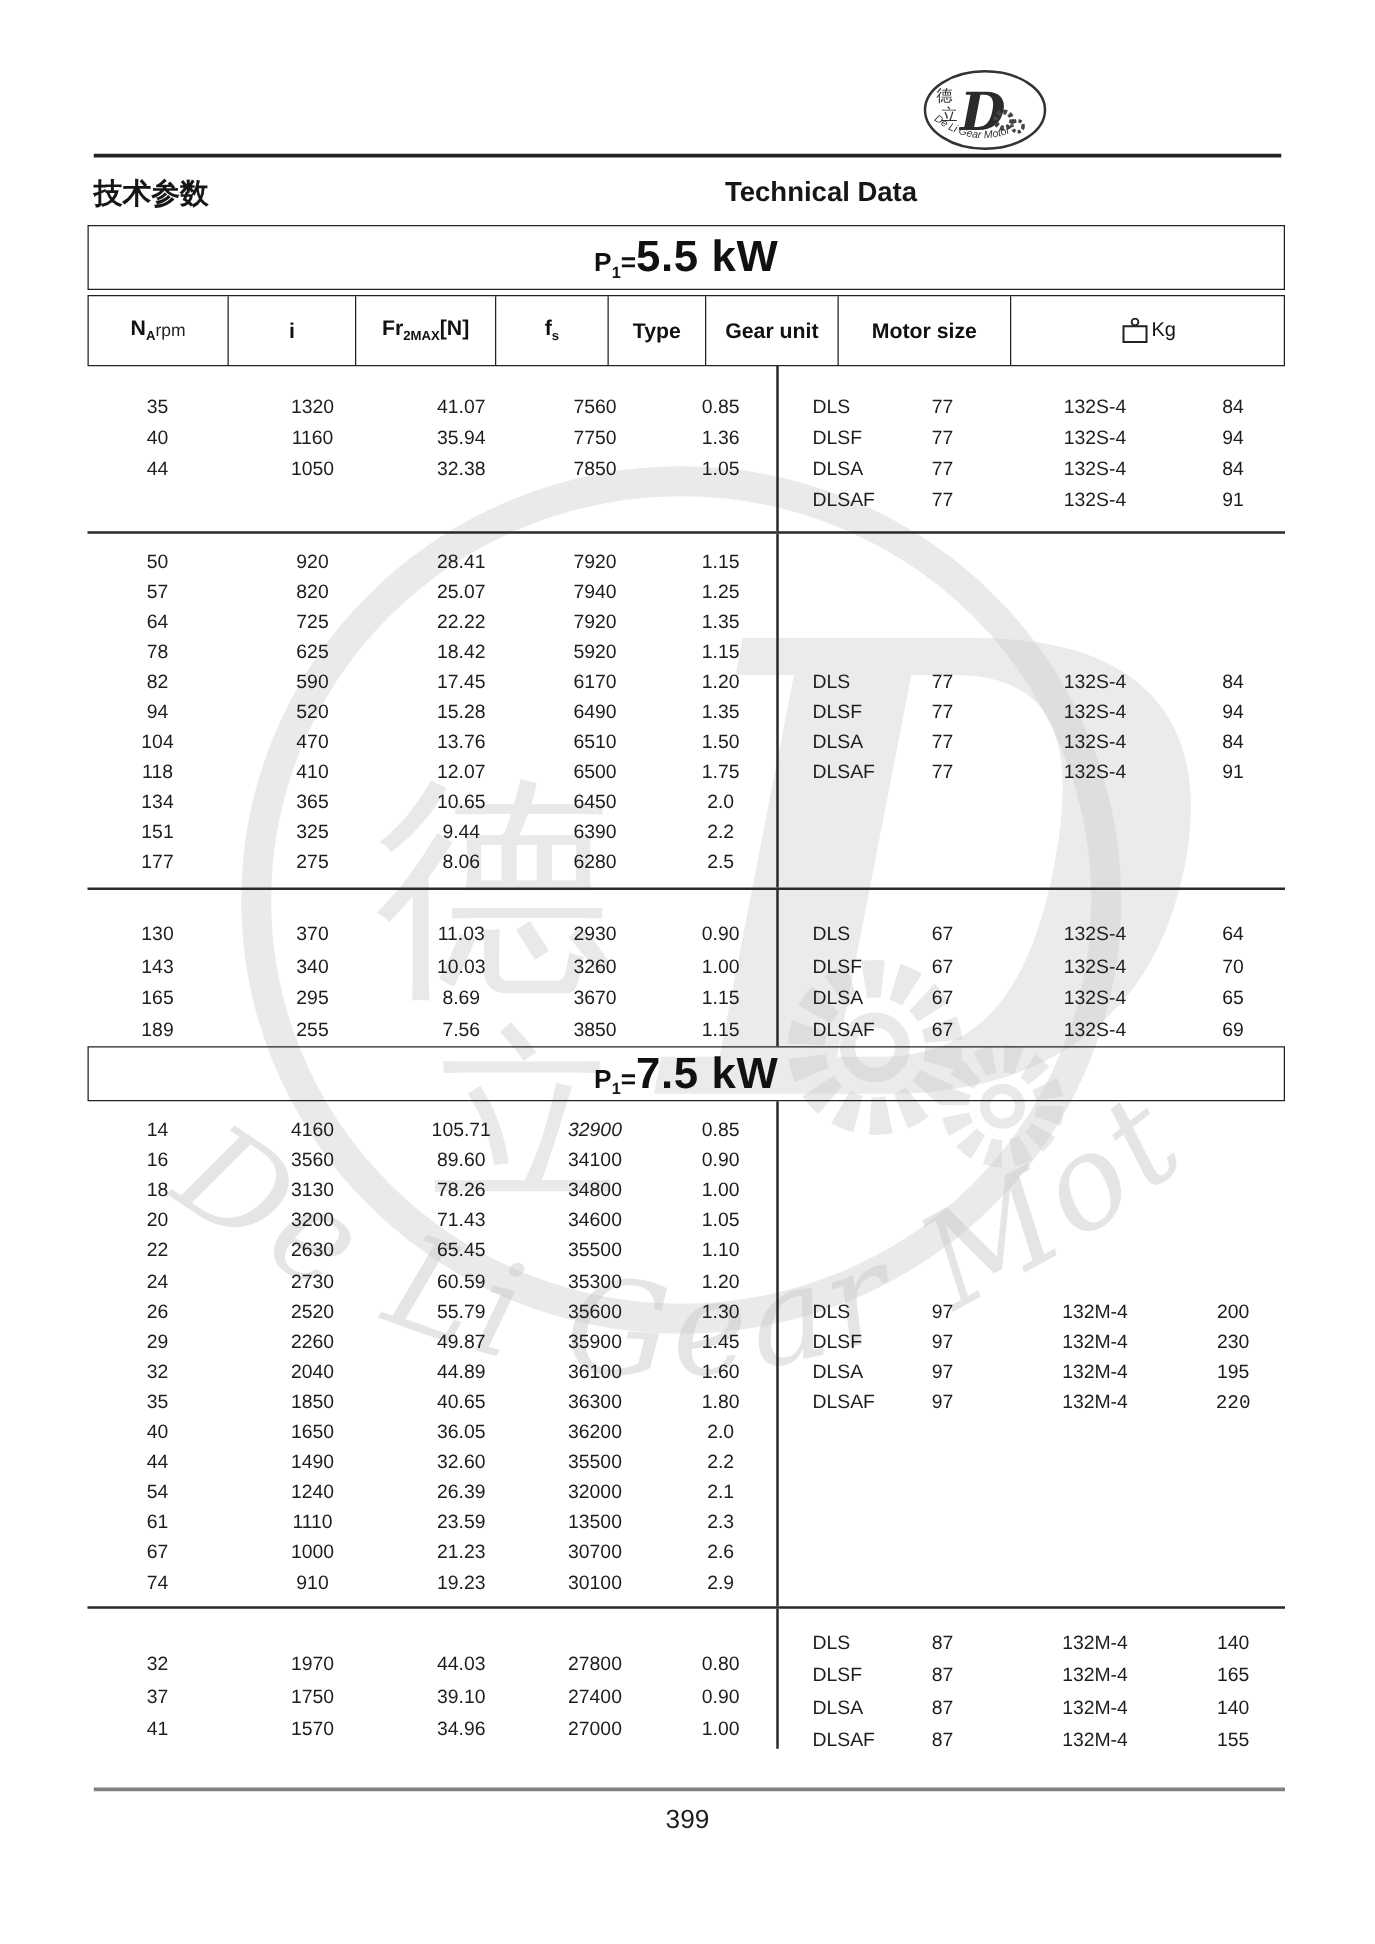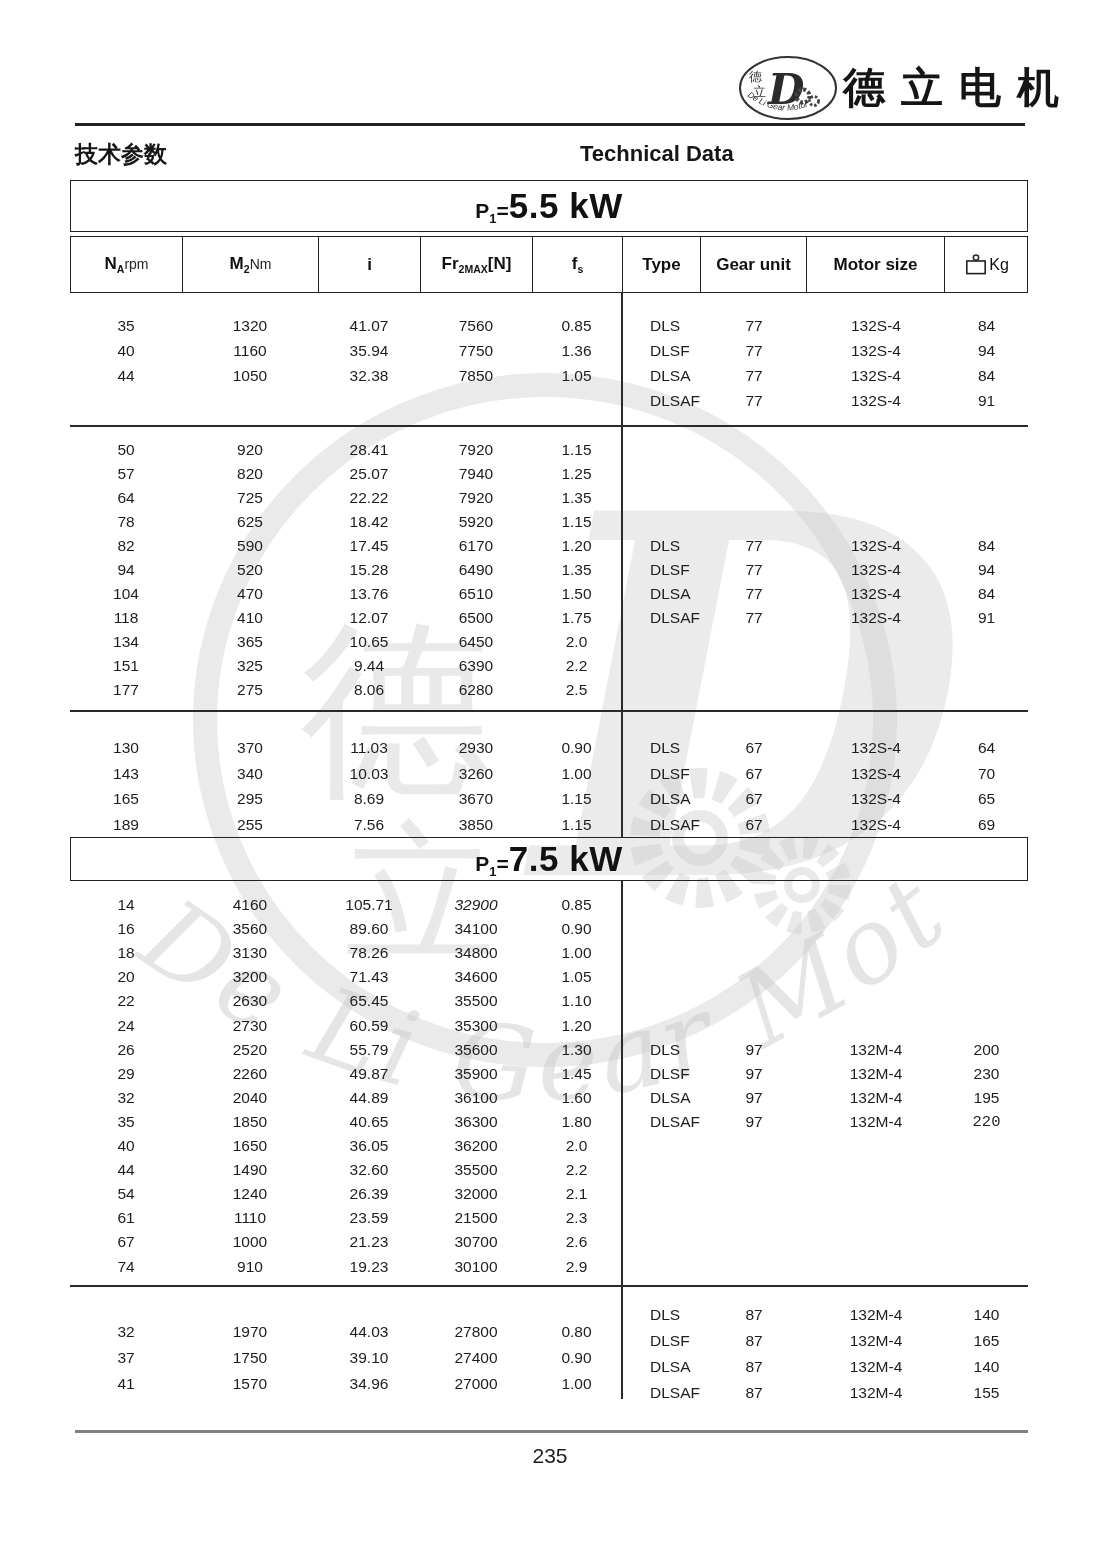--- a/index.html
+++ b/index.html
@@ -97,40 +97,35 @@
     <g fill="none" stroke="#444">
       <circle cx="66" cy="43" r="6.5" stroke-width="4" stroke-dasharray="3 2"></circle>
       <circle cx="77" cy="48" r="4.5" stroke-width="2.8" stroke-dasharray="2.5 1.8"></circle>
     </g>
     <path id="embArc" d="M 10 43 Q 51 73 92 41" fill="none"></path>
     <text font-size="8.5" font-style="italic" fill="#333">
       <textPath href="#embArc">De Li Gear Motor</textPath>
     </text>
   </svg>
 
-  <div class="brand-name">德立电机</div>
 
   <div class="sec-cn">技术参数</div>
   <div class="sec-en">Technical Data</div>
 
   <div class="title-box" style="top:180px;height:52px;">
     <div class="title-inner">
       <span class="tp"><span>P</span><sub>1</sub><span>=</span></span>
         <span class="tbig">5.5 kW</span>
     </div>
   </div>
 
   <div class="thead">
     <div class="th w1">
       <div class="th-main"><span>N</span><sub>A</sub></div>
       <div class="th-unit">rpm</div>
-    </div>
-    <div class="th w2">
-      <div class="th-main"><span>M</span><sub>2</sub></div>
-      <div class="th-unit">Nm</div>
     </div>
     <div class="th w3">
       <div class="th-main">i</div>
     </div>
     <div class="th w4">
       <div class="th-main"><span>Fr</span><sub>2MAX</sub><span>[N]</span></div>
     </div>
     <div class="th w5">
       <div class="th-main"><span>f</span><sub>s</sub></div>
     </div>
@@ -153,21 +148,21 @@
   </div>
 
   <div class="title-box" style="top:837px;height:44px;">
     <div class="title-inner">
       <span class="tp"><span>P</span><sub>1</sub><span>=</span></span>
         <span class="tbig">7.5 kW</span>
     </div>
   </div>
 
   <div class="footer-line"></div>
-  <div class="page-num">235</div>
+  <div class="page-num">399</div>
 
 <div class="block" style="top: 292px; height: 133px;">
       <div class="vline" style="bottom: 0px;"></div>
       <div class="lrow" style="top: 24px;">
         <span class="cell" style="flex: 0 0 112px;">35</span>
         <span class="cell" style="flex: 0 0 136px;">1320</span>
         <span class="cell" style="flex: 0 0 102px;">41.07</span>
         <span class="cell" style="flex: 0 0 112px;">7560</span>
         <span class="cell" style="flex: 0 0 89px;">0.85</span>
       </div>
@@ -459,21 +454,21 @@
         <span class="cell" style="flex: 0 0 112px;">54</span>
         <span class="cell" style="flex: 0 0 136px;">1240</span>
         <span class="cell" style="flex: 0 0 102px;">26.39</span>
         <span class="cell" style="flex: 0 0 112px;">32000</span>
         <span class="cell" style="flex: 0 0 89px;">2.1</span>
       </div>
       <div class="lrow" style="top: 327.3px;">
         <span class="cell" style="flex: 0 0 112px;">61</span>
         <span class="cell" style="flex: 0 0 136px;">1110</span>
         <span class="cell" style="flex: 0 0 102px;">23.59</span>
-        <span class="cell" style="flex: 0 0 112px;">21500</span>
+        <span class="cell" style="flex: 0 0 112px;">13500</span>
         <span class="cell" style="flex: 0 0 89px;">2.3</span>
       </div>
       <div class="lrow" style="top: 351.4px;">
         <span class="cell" style="flex: 0 0 112px;">67</span>
         <span class="cell" style="flex: 0 0 136px;">1000</span>
         <span class="cell" style="flex: 0 0 102px;">21.23</span>
         <span class="cell" style="flex: 0 0 112px;">30700</span>
         <span class="cell" style="flex: 0 0 89px;">2.6</span>
       </div>
       <div class="lrow" style="top: 375.5px;">

